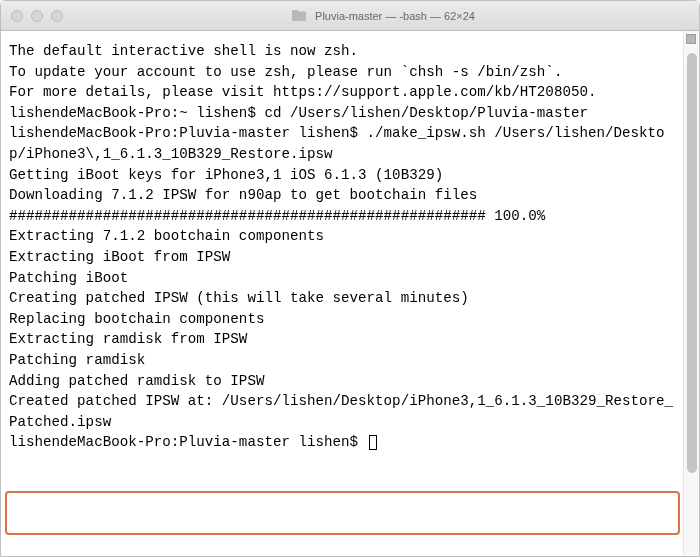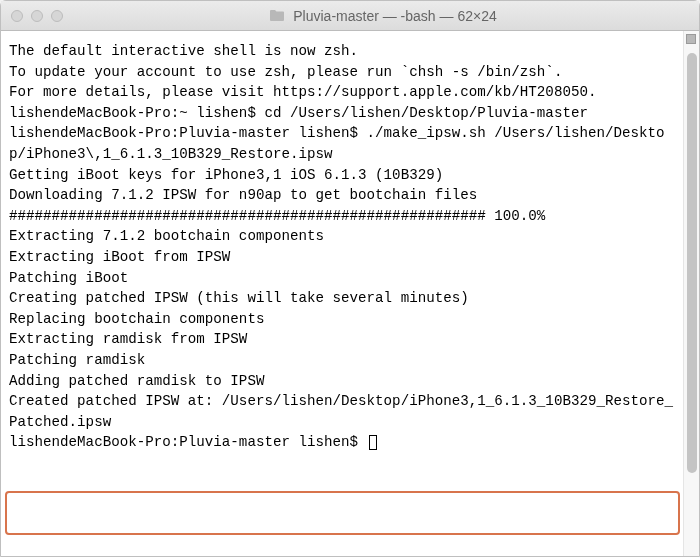--- a/index.html
+++ b/index.html
@@ -39,21 +39,21 @@
     background: #d6d6d6;
     border: 0.5px solid #bcbcbc;
   }
   .title-center {
     flex: 1;
     display: flex;
     align-items: center;
     justify-content: center;
     gap: 8px;
     color: #666;
-    font-size: 14px;
+    font-size: 11px;
     font-weight: 400;
   }
   .folder-icon svg { display: block; }
   .content-area {
     flex: 1;
     display: flex;
     position: relative;
     min-height: 0;
   }
   .terminal {

